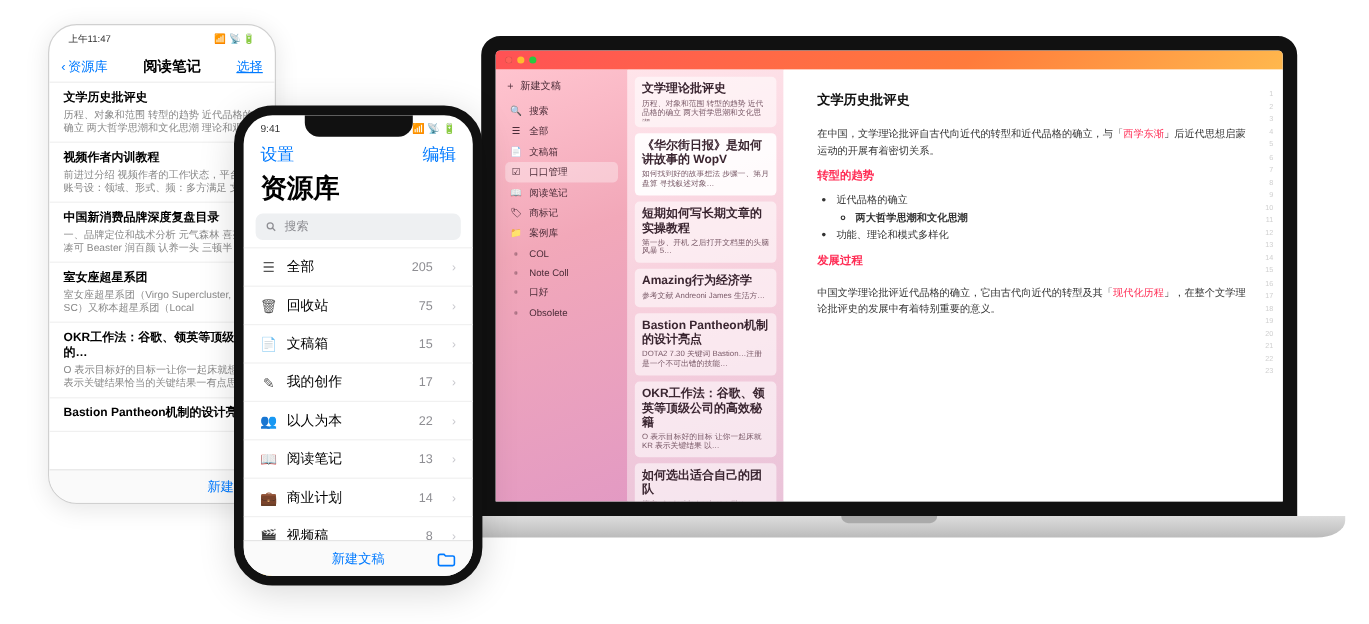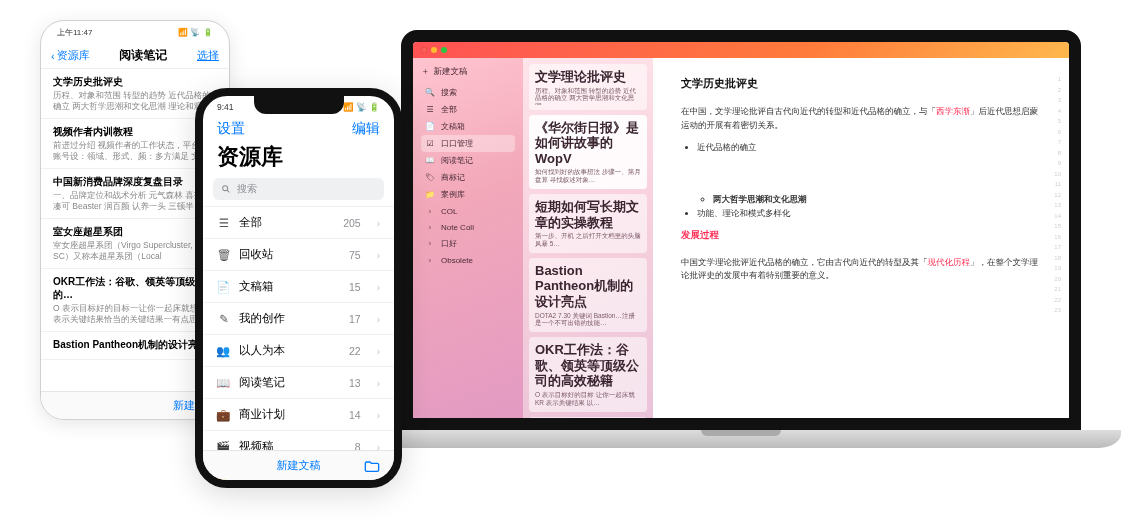--- a/index.html
+++ b/index.html
@@ -49,32 +49,32 @@
 .sb { background: linear-gradient(160deg, #ffc4cf 0%, #f2a8b9 40%, #e39ac3 100%); padding: 8px 8px; font-size: 8px; color: #4a2b37; }
 .sb .new { font-size: 8.5px; display: flex; align-items: center; gap: 4px; margin-bottom: 6px; color: #4a2b37; }
 .sb .item { display: flex; align-items: center; gap: 6px; padding: 3px 4px; border-radius: 4px; }
 .sb .item .ic { width: 10px; height: 10px; display: inline-flex; align-items: center; justify-content: center; font-size: 8px; }
 .sb .item.sel { background: rgba(255,255,255,0.35); }
 
 
 .nl { background: linear-gradient(160deg, #ffe4ea 0%, #f7d0dd 50%, #eac3d9 100%); padding: 6px; overflow: hidden; }
 .nl .card { background: rgba(255,255,255,0.55); border-radius: 4px; padding: 5px 6px; margin-bottom: 5px; }
 .nl .card.sel { background: rgba(255,255,255,0.9); }
-.nl .card .t { font-size: 13px; font-weight: 700; color: #3a2530; line-height: 1.2; margin-bottom: 2px; }
+.nl .card .t { font-size: 10px; font-weight: 700; color: #3a2530; line-height: 1.2; margin-bottom: 2px; }
 .nl .card .b { font-size: 6.5px; color: #7a5a68; line-height: 1.2; max-height: 18px; overflow: hidden; }
 
 
 .ed { background: #fff; padding: 18px 28px 18px 28px; font-size: 9px; color: #333; position: relative; }
 .ed .gutter { position: absolute; right: 8px; top: 18px; bottom: 18px; width: 16px; font-size: 6px; color: #d0d0d0; display: flex; flex-direction: column; gap: 4.5px; text-align: right; }
 .ed h1 { font-size: 11px; font-weight: 700; margin-bottom: 10px; color: #111; }
 .ed p { font-size: 8.5px; line-height: 1.6; margin-bottom: 8px; margin-top: 14px; }
 .ed .accent { color: #ff2d55; }
 .ed .sechead { font-size: 9.5px; font-weight: 700; color: #ff2d55; margin: 8px 0 6px 0; }
 .ed ul { list-style: disc; padding-left: 16px; font-size: 8.5px; line-height: 1.7; }
-.ed ul ul { list-style: circle; margin-top: 37px; }
+.ed ul ul { list-style: circle; }
 .ed ul ul ul { list-style: square; }
 .ed .bold { font-weight: 700; }
 
 .laptop .base { width: 760px; height: 18px; background: linear-gradient(#ddd, #bbb); border-radius: 0 0 24px 24px / 0 0 14px 14px; margin-left: -40px; position: relative; }
 .laptop .base::before { content: ""; position: absolute; top: 0; left: 50%; transform: translateX(-50%); width: 80px; height: 6px; background: #aaa; border-radius: 0 0 6px 6px; }
 
 svg { display: block; }
 </style>
 </head>
 <body>
@@ -314,20 +314,24 @@
             <div class="t">文学理论批评史</div>
             <div class="b">历程、对象和范围 转型的趋势 近代品格的确立 两大哲学思潮和文化思潮…</div>
           </div>
           <div class="card sel">
             <div class="t">《华尔街日报》是如何讲故事的 WopV</div>
             <div class="b">如何找到好的故事想法 步骤一、第月盘算 寻找叙述对象…</div>
           </div>
           <div class="card">
             <div class="t">短期如何写长期文章的实操教程</div>
             <div class="b">第一步、开机 之后打开文档里的头脑风暴 5…</div>
+          </div>
+          <div class="card">
+            <div class="t">Amazing行为经济学</div>
+            <div class="b">参考文献 Andreoni James 生活方…</div>
           </div>
           <div class="card">
             <div class="t">Bastion Pantheon机制的设计亮点</div>
             <div class="b">DOTA2 7.30 关键词 Bastion…注册是一个不可出错的技能…</div>
           </div>
           <div class="card">
             <div class="t">OKR工作法：谷歌、领英等顶级公司的高效秘籍</div>
             <div class="b">O 表示目标好的目标 让你一起床就 KR 表示关键结果 以…</div>
           </div>
           <div class="card">
@@ -363,20 +367,21 @@
             <span>19</span>
             <span>20</span>
             <span>21</span>
             <span>22</span>
             <span>23</span>
           </div>
         <h1>文学历史批评史</h1>
         <p>
           <span>在中国，文学理论批评自古代向近代的转型和近代品格的确立，与「</span><span class="accent">西学东渐</span><span>」后近代思想启蒙运动的开展有着密切关系。</span>
         </p>
+        <div class="sechead">转型的趋势</div>
         <ul>
           <li><span>近代品格的确立</span>
             <ul>
               <li><span class="bold">两大哲学思潮和文化思潮</span>
               </li>
             </ul>
           </li>
           <li>功能、理论和模式多样化</li>
         </ul>
         <div class="sechead">发展过程</div>

